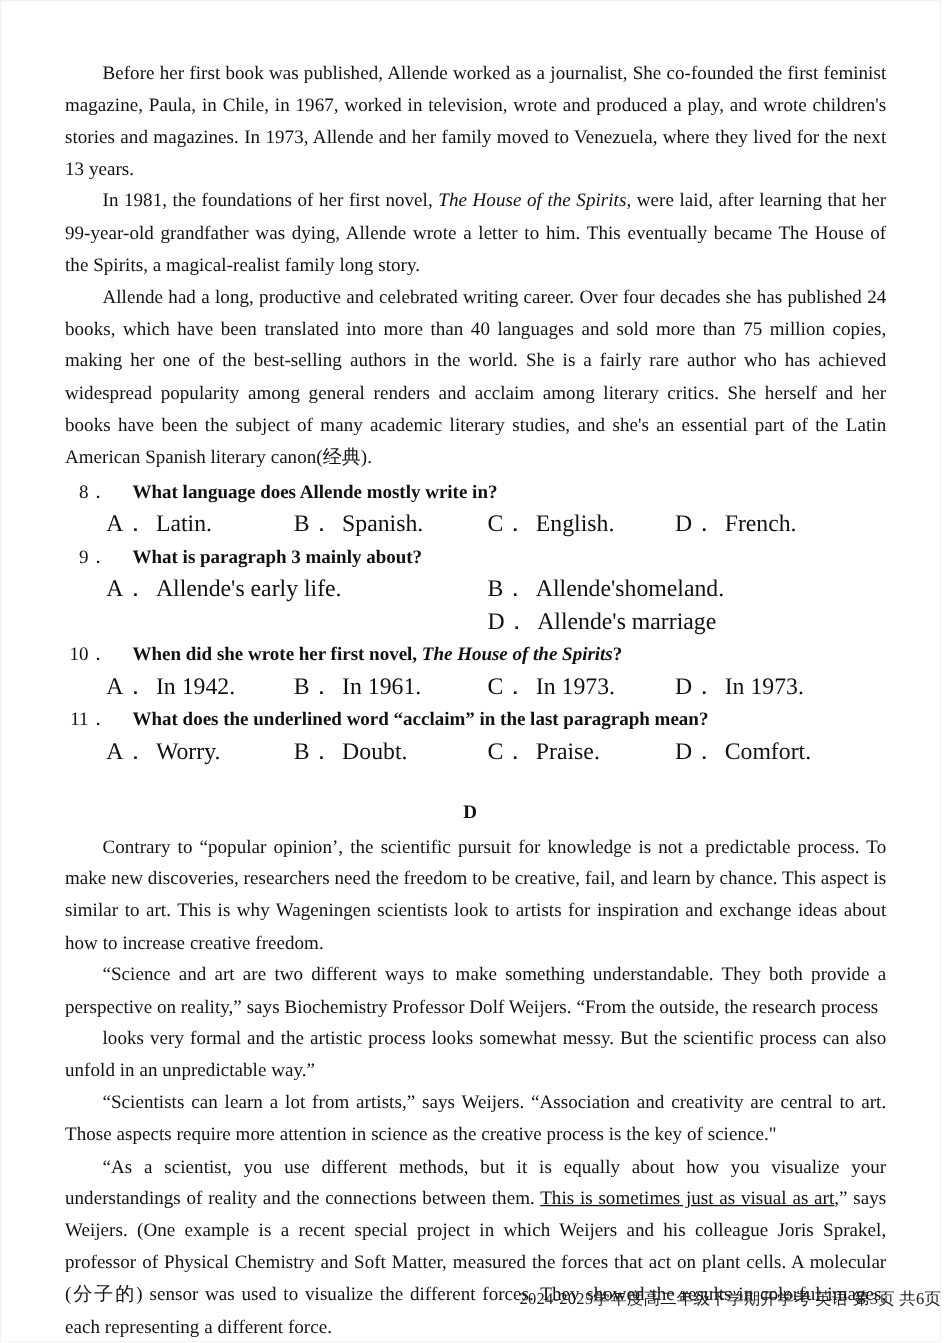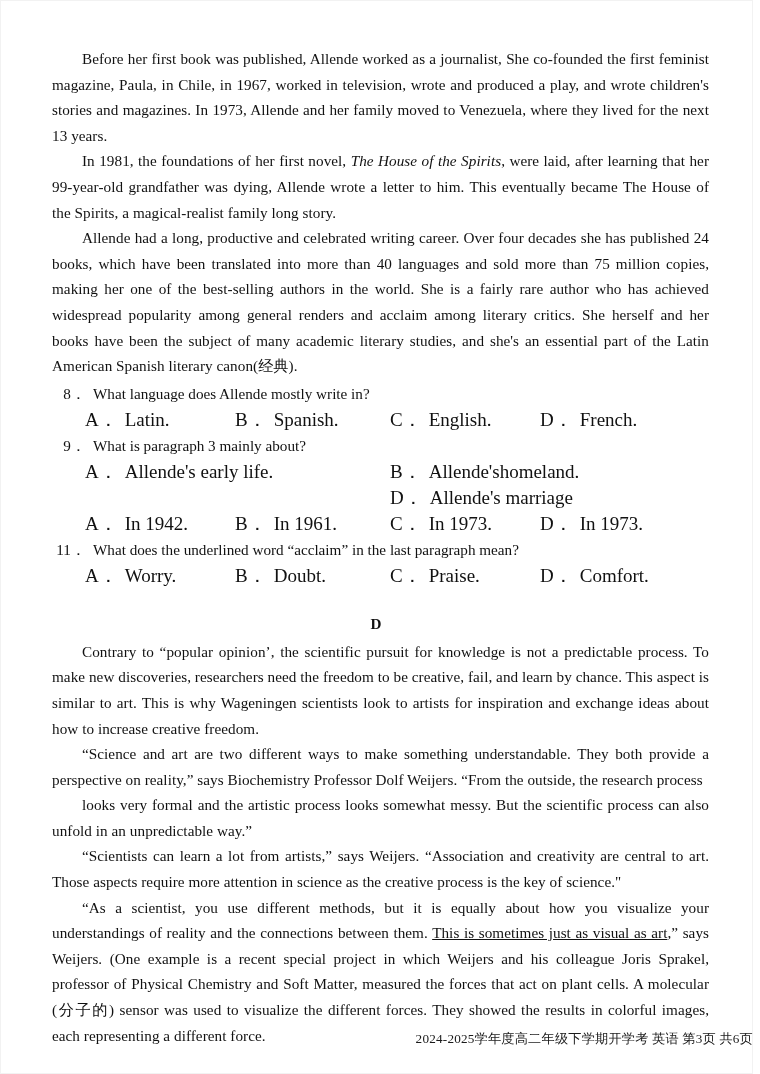--- a/index.html
+++ b/index.html
@@ -56,21 +56,21 @@
     padding-left: 10px;
     text-indent: -10px;
     margin-left: 12px;
     white-space: nowrap;
   }
   .question .qnum {
     display: inline-block;
     min-width: 22px;
     text-align: right;
   }
-  .question .qtext { margin-left: 7px; }
+  .question .qtext { margin-left: 20px; font-weight: bold; }
 
   .opts {
     position: relative;
     font-size: 19px;
     line-height: 26px;
     height: 26px;
   }
   .opt {
     position: absolute;
     white-space: nowrap;
@@ -146,20 +146,23 @@
         <div class="opts">
           <div class="opt h1"><span class="ltr">A．</span><span class="txt">Allende's early life.</span></div>
           <div class="opt h2"><span class="ltr">B．</span><span class="txt">Allende'shomeland.</span></div>
         </div>
         <div class="opts">
           <div class="opt h2"><span class="ltr">D．</span><span class="txt">Allende's marriage</span></div>
         </div>
       </div>
 
       <div>
+        <div class="question">
+          <span class="qnum">10．</span><span class="qtext"><span>When did she wrote her first novel, </span><em class="title-it">The House of the Spirits</em><span>?</span></span>
+        </div>
         <div class="opts">
           <div class="opt c1"><span class="ltr">A．</span><span class="txt">In 1942.</span></div>
           <div class="opt c2"><span class="ltr">B．</span><span class="txt">In 1961.</span></div>
           <div class="opt c3"><span class="ltr">C．</span><span class="txt">In 1973.</span></div>
           <div class="opt c4"><span class="ltr">D．</span><span class="txt">In 1973.</span></div>
         </div>
       </div>
 
       <div>
         <div class="question">

